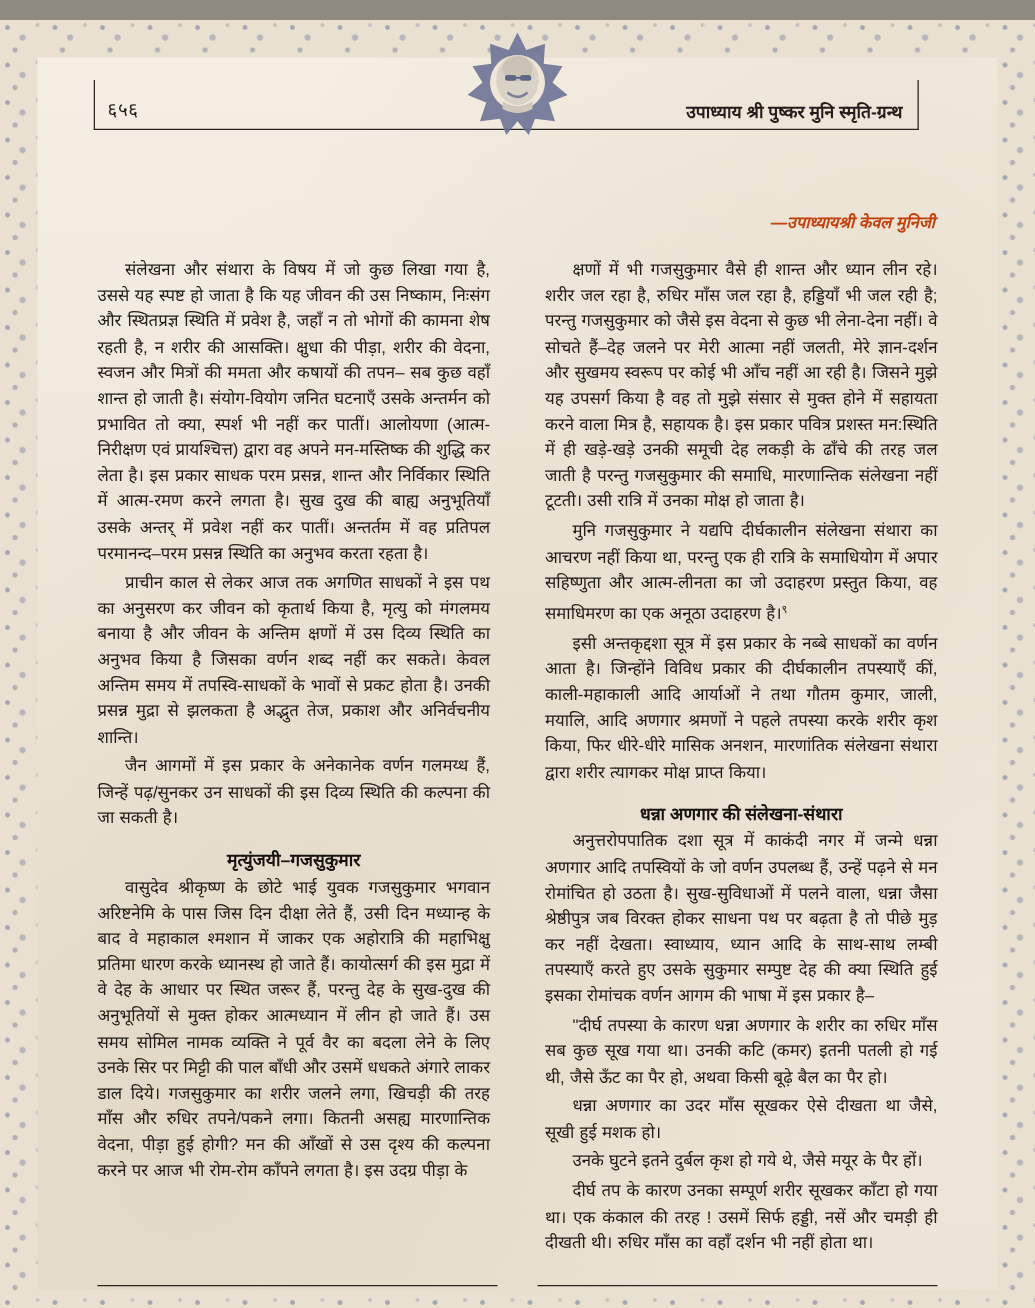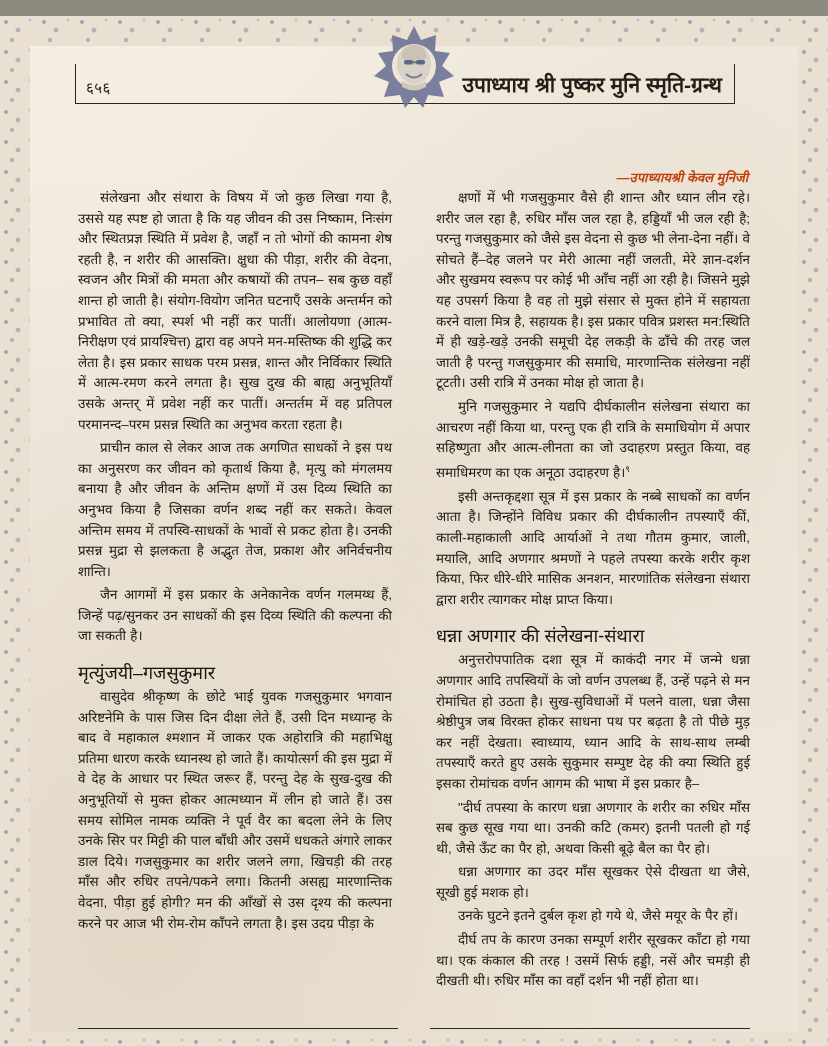--- a/index.html
+++ b/index.html
@@ -66,21 +66,21 @@
     bottom: 6px;
     font-size: 15px;
     color: #241f1a;
     letter-spacing: .5px;
     font-family: "Liberation Sans", "DejaVu Sans", sans-serif;
   }
   .book-title {
     position: absolute;
     right: 12px;
     bottom: 5px;
-    font-size: 21px;
+    font-size: 14px;
     color: #231e19;
     font-family: "Liberation Sans", "DejaVu Sans", sans-serif;
     font-weight: 600;
   }
 
   
   .title-plate {
     position: absolute;
     left: 75px;
     top: 100px;
@@ -122,46 +122,46 @@
     font-weight: 700;
     font-style: italic;
     color: #c2410c;
     font-family: "Liberation Sans", "DejaVu Sans", sans-serif;
   }
 
   
   .columns {
     position: absolute;
     left: 78px;
-    top: 172px;
+    top: 190px;
     width: 672px;
     display: flex;
     gap: 44px;
   }
   .col {
     width: 319px;
   }
   p.para {
     margin: 0 0 3px 0;
     text-align: justify;
     text-justify: inter-word;
     font-size: 13.4px;
     line-height: 20.6px;
     color: #1e1a15;
     text-indent: 22px;
     font-family: "Liberation Sans", "DejaVu Sans", sans-serif;
     word-spacing: .5px;
   }
   h3.subhead {
     margin: 13px 0 3px 0;
-    font-size: 18px;
-    font-weight: 400;
+    font-size: 14px;
+    font-weight: 700;
     color: #17130f;
     font-family: "Liberation Sans", "DejaVu Sans", sans-serif;
-    text-align: left;
+    text-align: center;
   }
   sup.fn {
     font-size: 9px;
     vertical-align: super;
   }
 
   
   .col-rule {
     position: absolute;
     top: 1012px;

